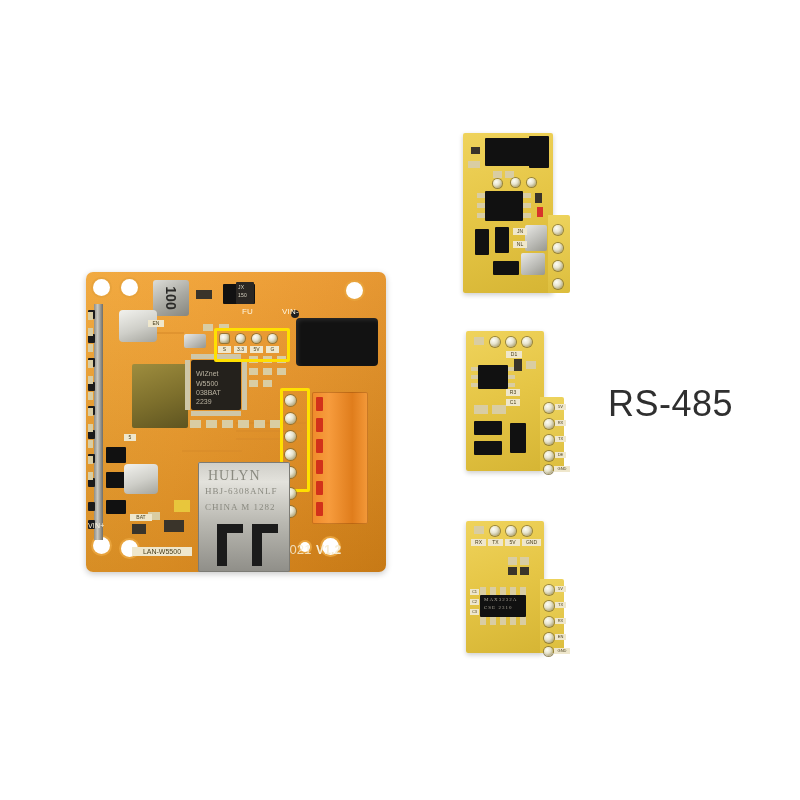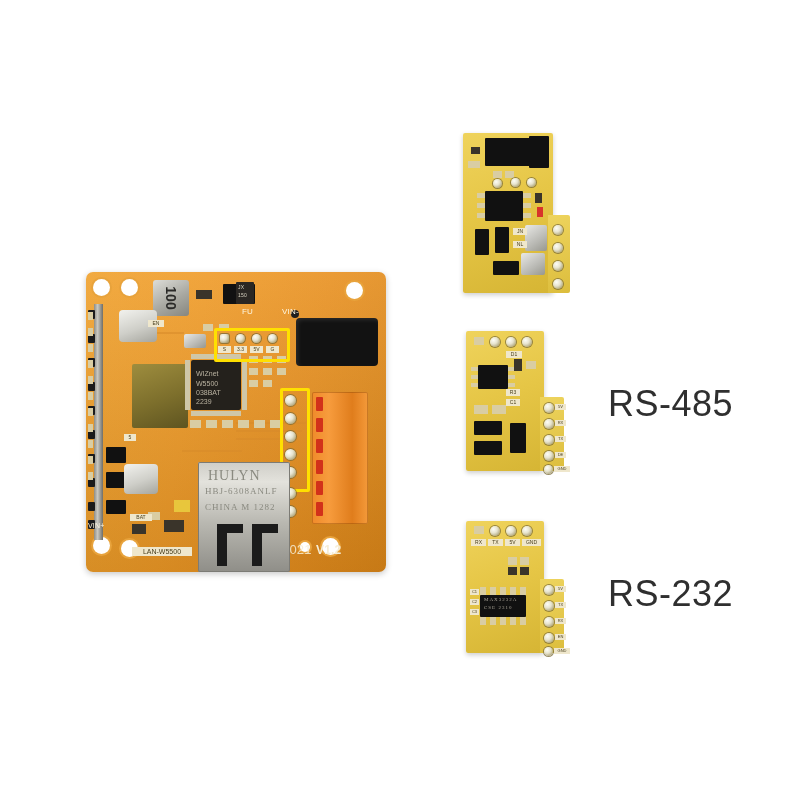--- a/index.html
+++ b/index.html
@@ -361,15 +361,14 @@
     <div class="pad" style="left:78px;top:80px;width:10px;height:10px;"></div>
     <div class="pad" style="left:78px;top:96px;width:10px;height:10px;"></div>
     <div class="pad" style="left:78px;top:112px;width:10px;height:10px;"></div>
     <div class="pad" style="left:78px;top:126px;width:9px;height:9px;"></div>
     <div class="silkbox" style="left:89px;top:65px;width:11px;font-size:4px;line-height:6px;">5V</div>
     <div class="silkbox" style="left:89px;top:81px;width:11px;font-size:4px;line-height:6px;">TX</div>
     <div class="silkbox" style="left:89px;top:97px;width:11px;font-size:4px;line-height:6px;">RX</div>
     <div class="silkbox" style="left:89px;top:113px;width:11px;font-size:4px;line-height:6px;">EN</div>
     <div class="silkbox" style="left:88px;top:127px;width:16px;font-size:4px;line-height:6px;">GND</div>
   </div>
-  <div class="label" style="left:608px;top:573px;">RS-232</div>
 
 </div>
 
 </body></html>

